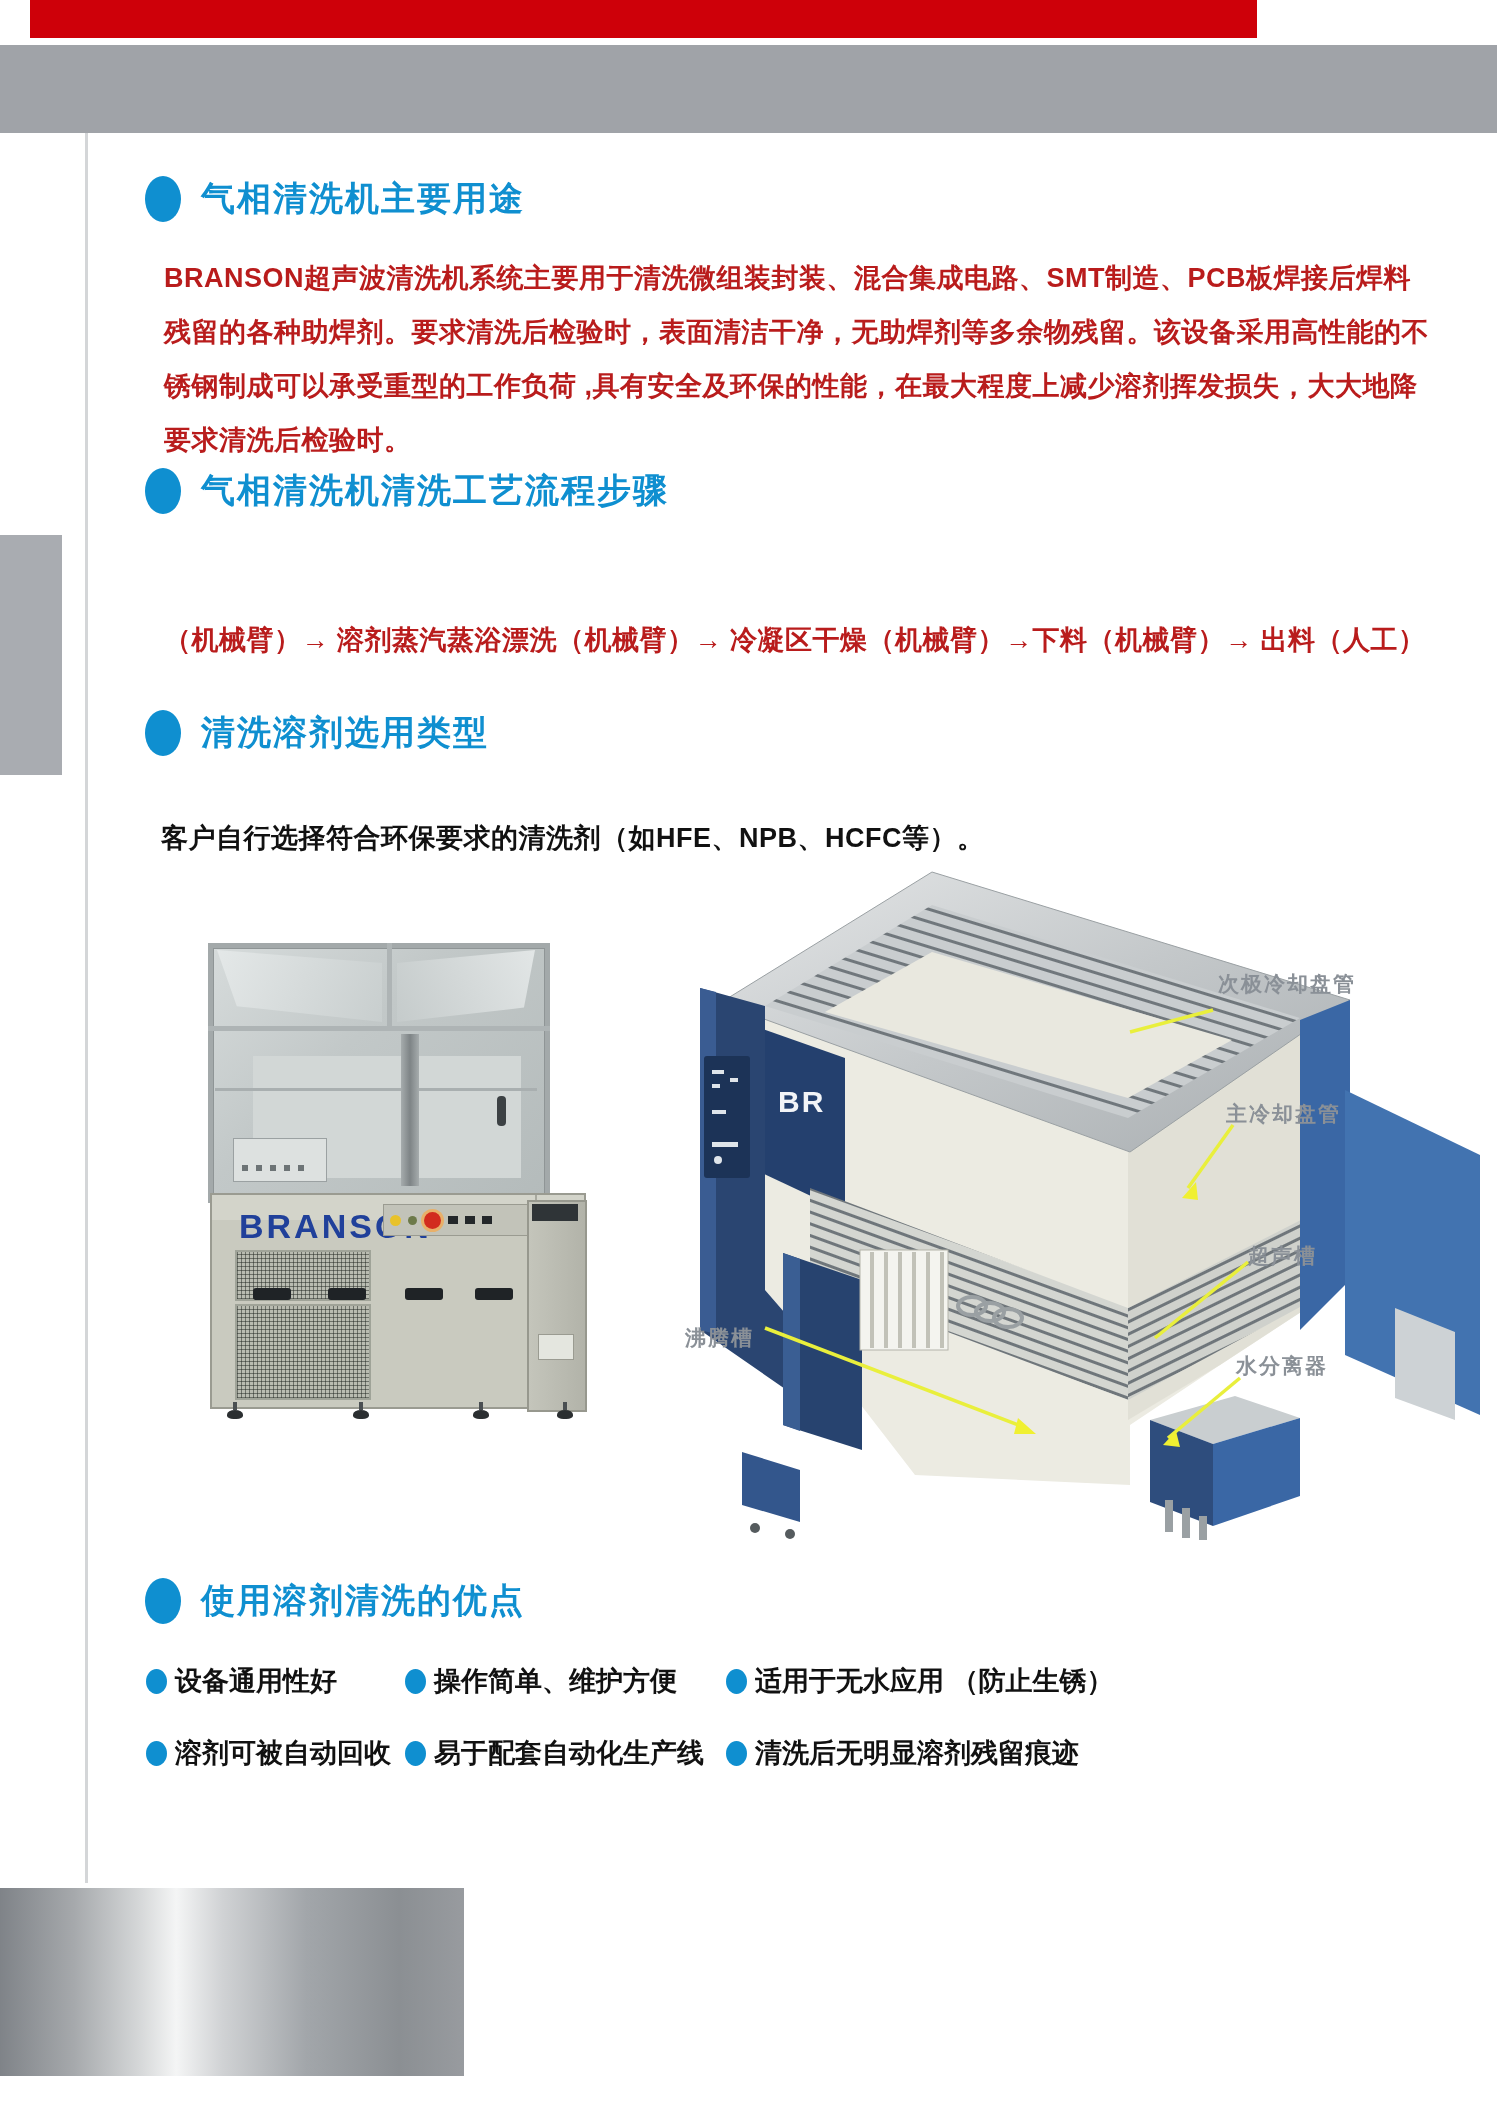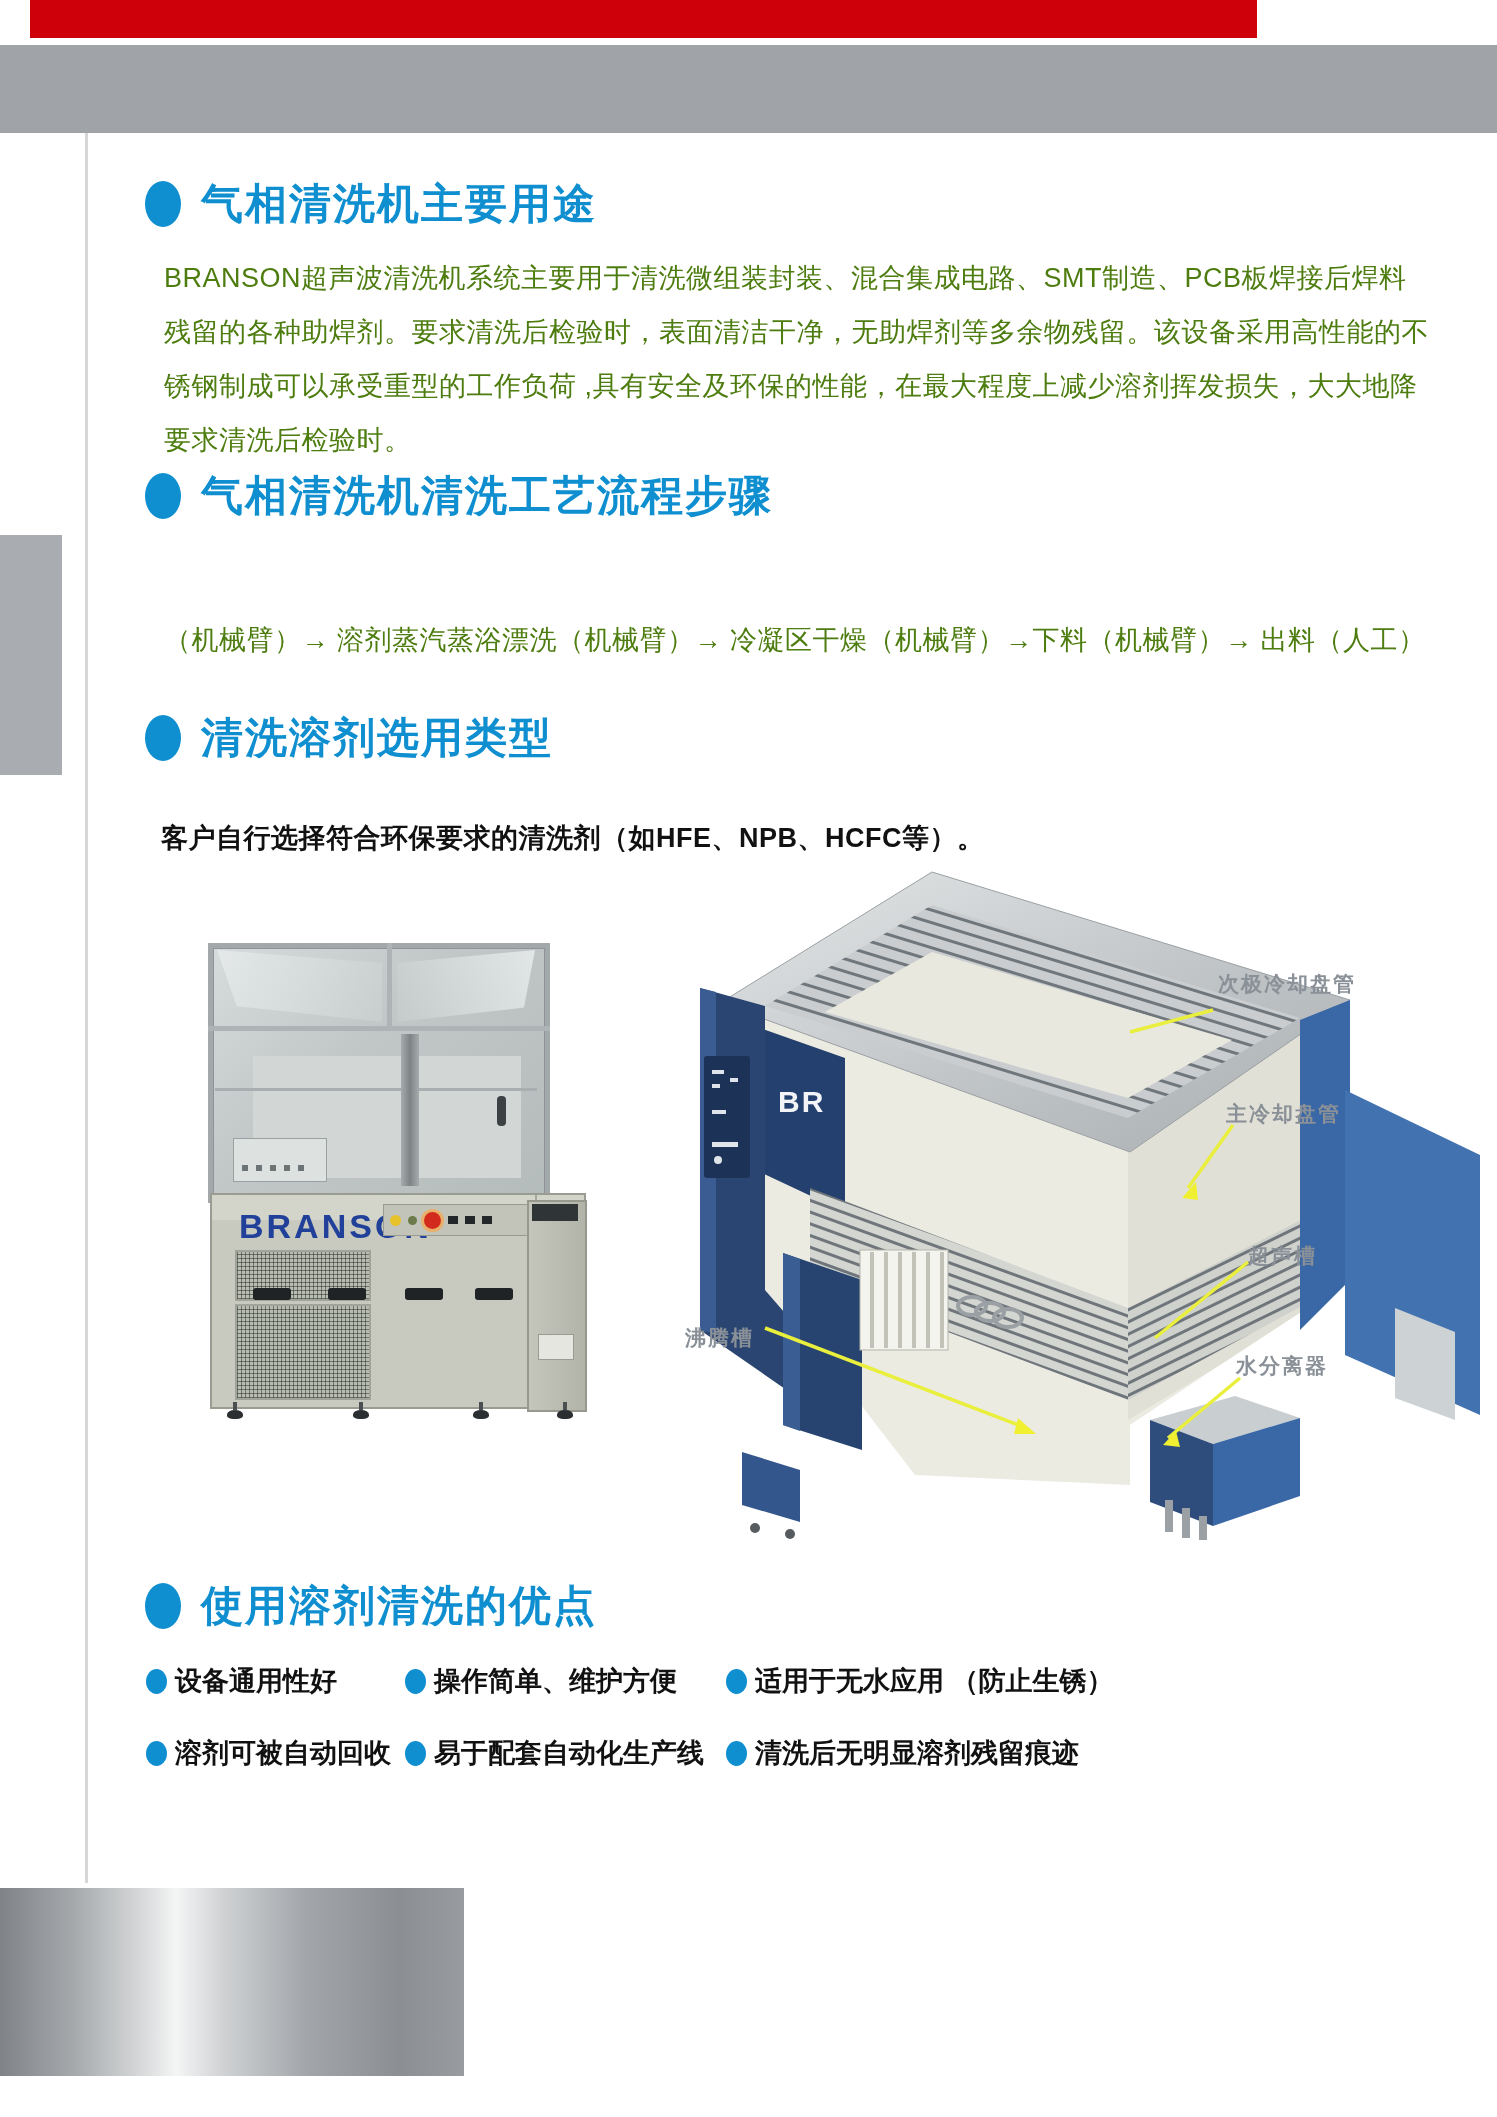--- a/index.html
+++ b/index.html
@@ -8,25 +8,25 @@
   .abs{position:absolute;}
 
   
   .red-bar{left:30px;top:0;width:1227px;height:38px;background:#ce0009;}
   .gray-bar{left:0;top:45px;width:1497px;height:88px;background:#a0a3a8;}
   .left-line{left:85px;top:133px;width:3px;height:1750px;background:#d4d6d8;}
   .left-block{left:0;top:535px;width:62px;height:240px;background:#a9acb1;}
 
   
   .heading{display:flex;align-items:center;gap:20px;color:#0f8fd0;font-weight:800;
-           font-size:42px;letter-spacing:2px;white-space:nowrap;}
+           font-size:34px;letter-spacing:2px;white-space:nowrap;}
   .hdot{width:36px;height:46px;border-radius:50%;background:#0f8fd0;flex:0 0 auto;}
 
   
-  .bodyline{color:#4d7c0f;font-size:27px;font-weight:400;letter-spacing:0.5px;white-space:nowrap;}
+  .bodyline{color:#b91c1c;font-size:27px;font-weight:700;letter-spacing:0.5px;white-space:nowrap;}
   .boldline{color:#111;font-size:27px;font-weight:700;letter-spacing:0.5px;white-space:nowrap;}
 
   
   .adv{display:flex;align-items:center;gap:8px;color:#111;font-size:27px;font-weight:700;white-space:nowrap;}
   .advdot{width:21px;height:25px;border-radius:50%;background:#0f8fd0;flex:0 0 auto;}
 
   
   .photo{left:205px;top:938px;width:400px;height:500px;}
   .enc{position:absolute;left:3px;top:5px;width:332px;height:250px;background:linear-gradient(135deg,#d6dbdb 0%,#c2c8c8 40%,#b4bbbb 100%);border:5px solid #a3a9aa;box-shadow:inset 0 0 0 1px #8f9596;}
   .enc-top-div{position:absolute;left:3px;top:88px;width:342px;height:5px;background:#aeb4b5;}

